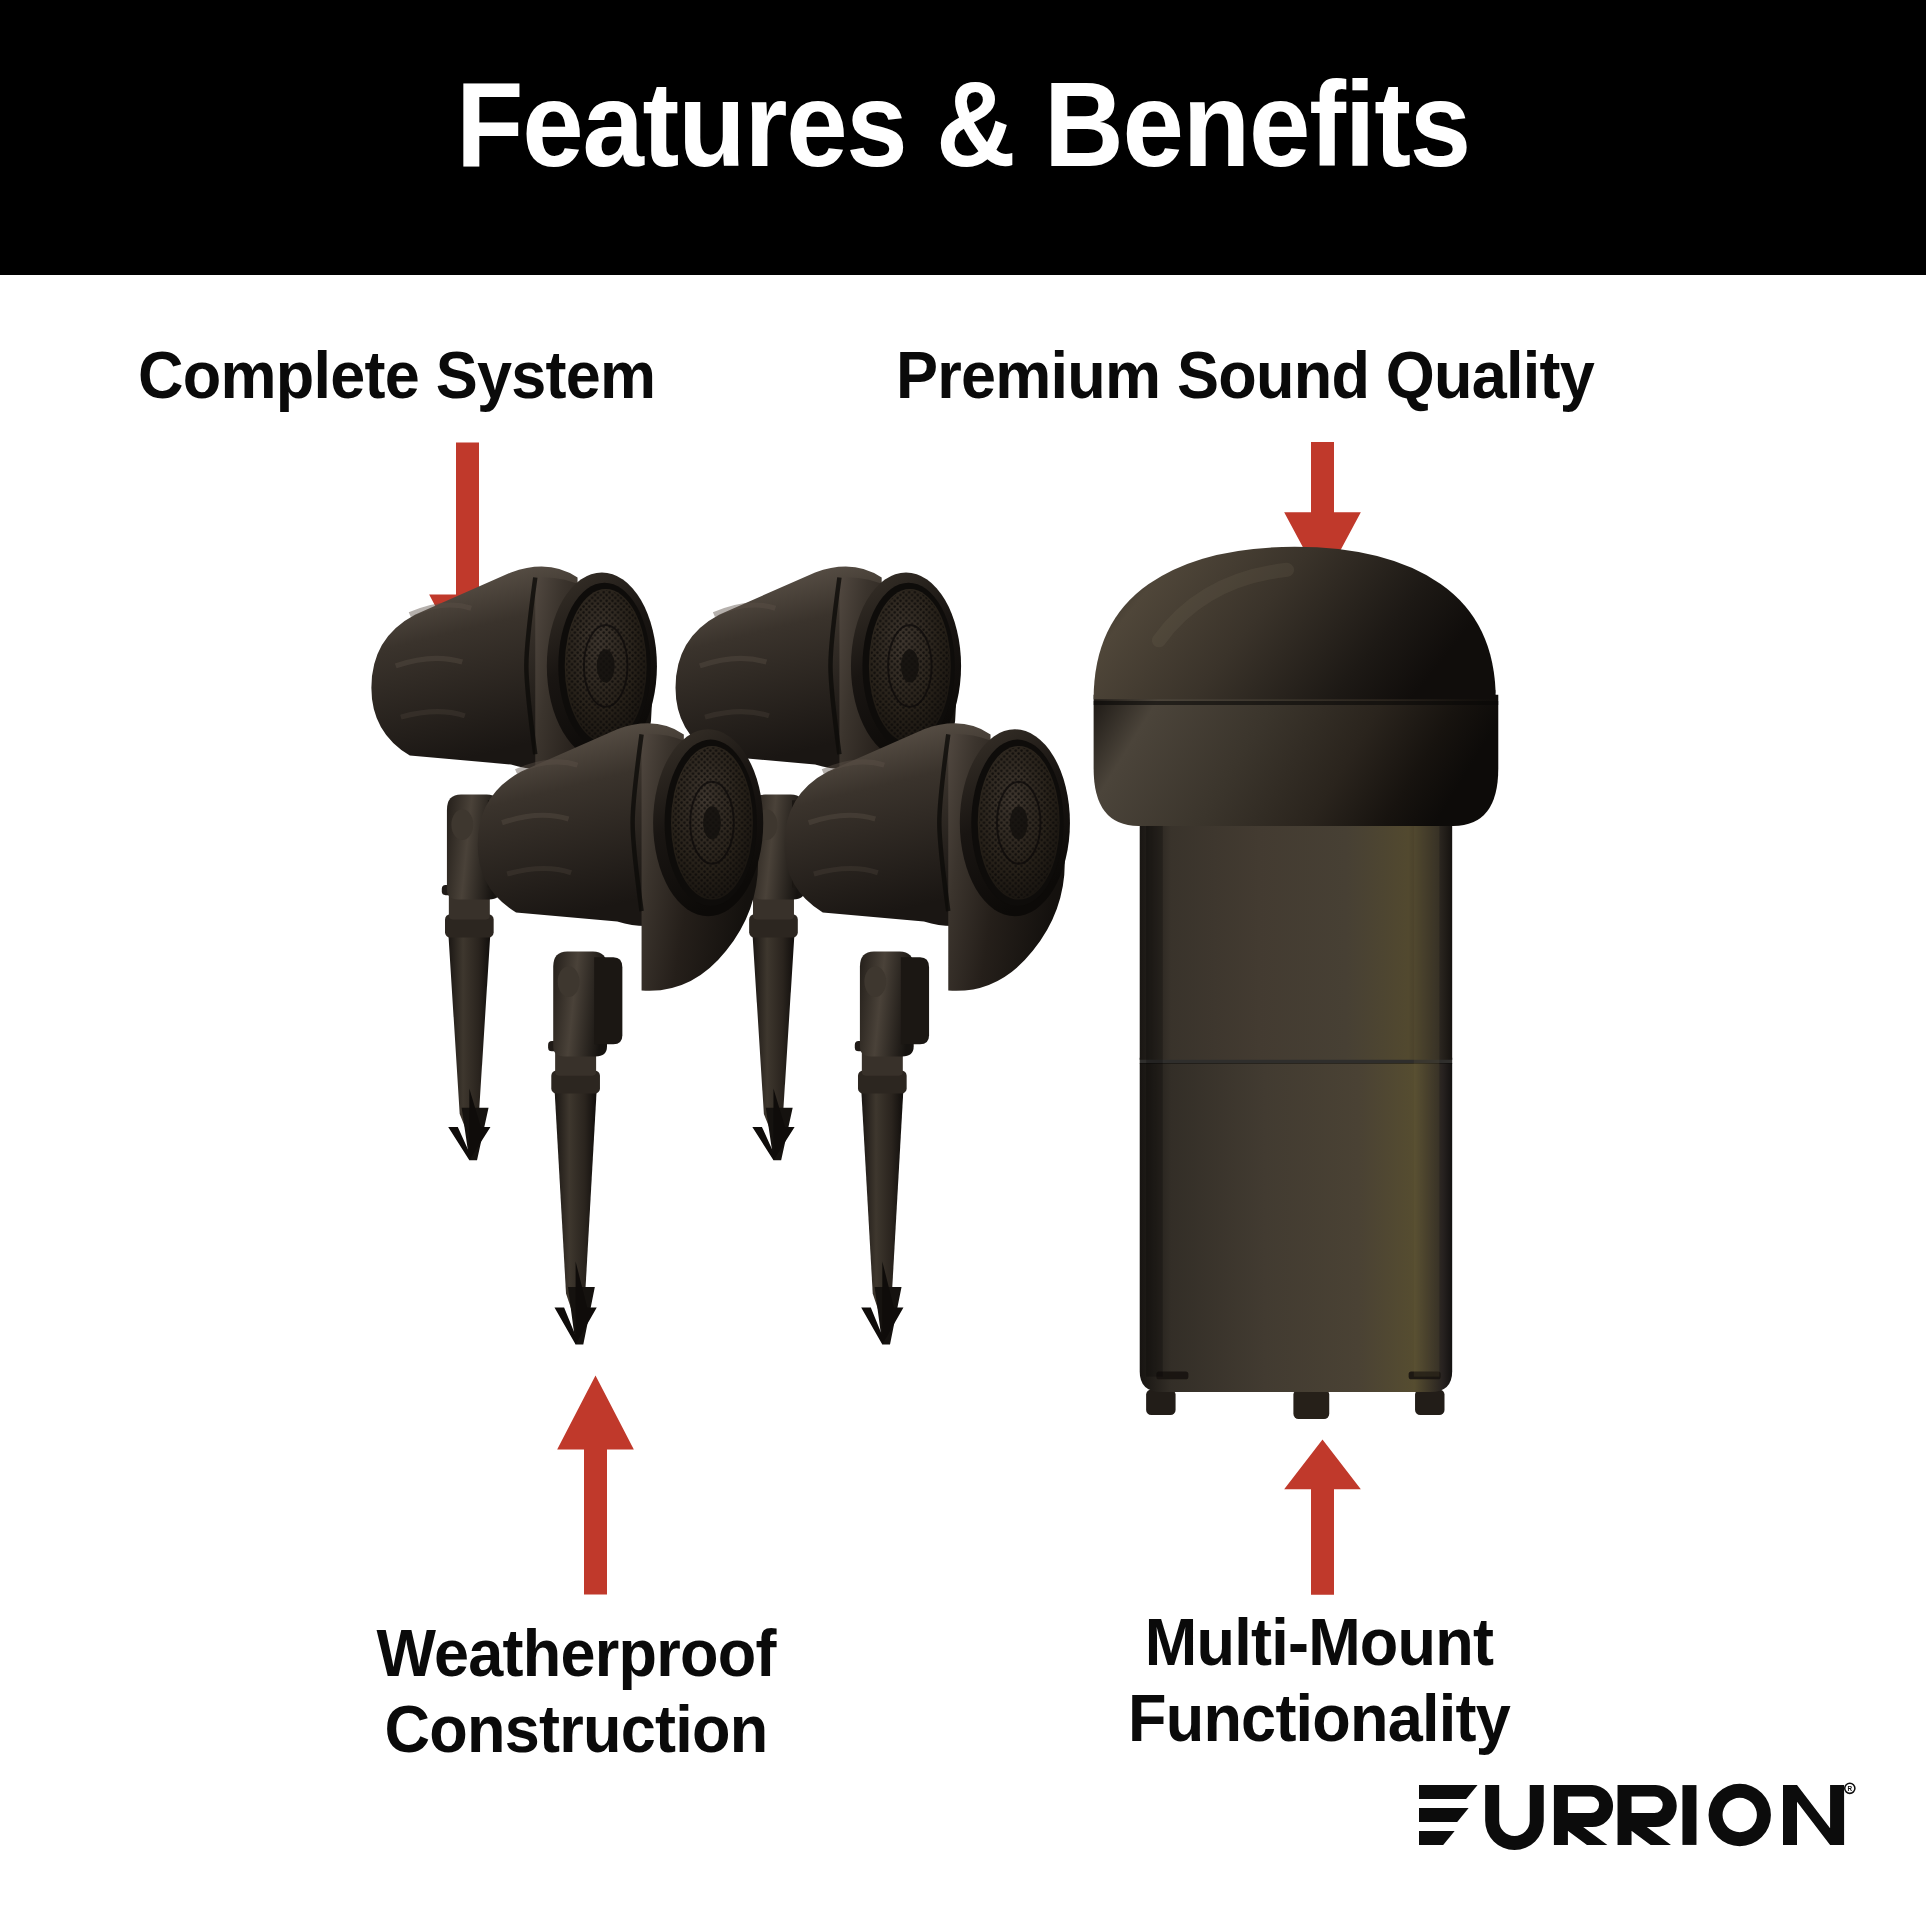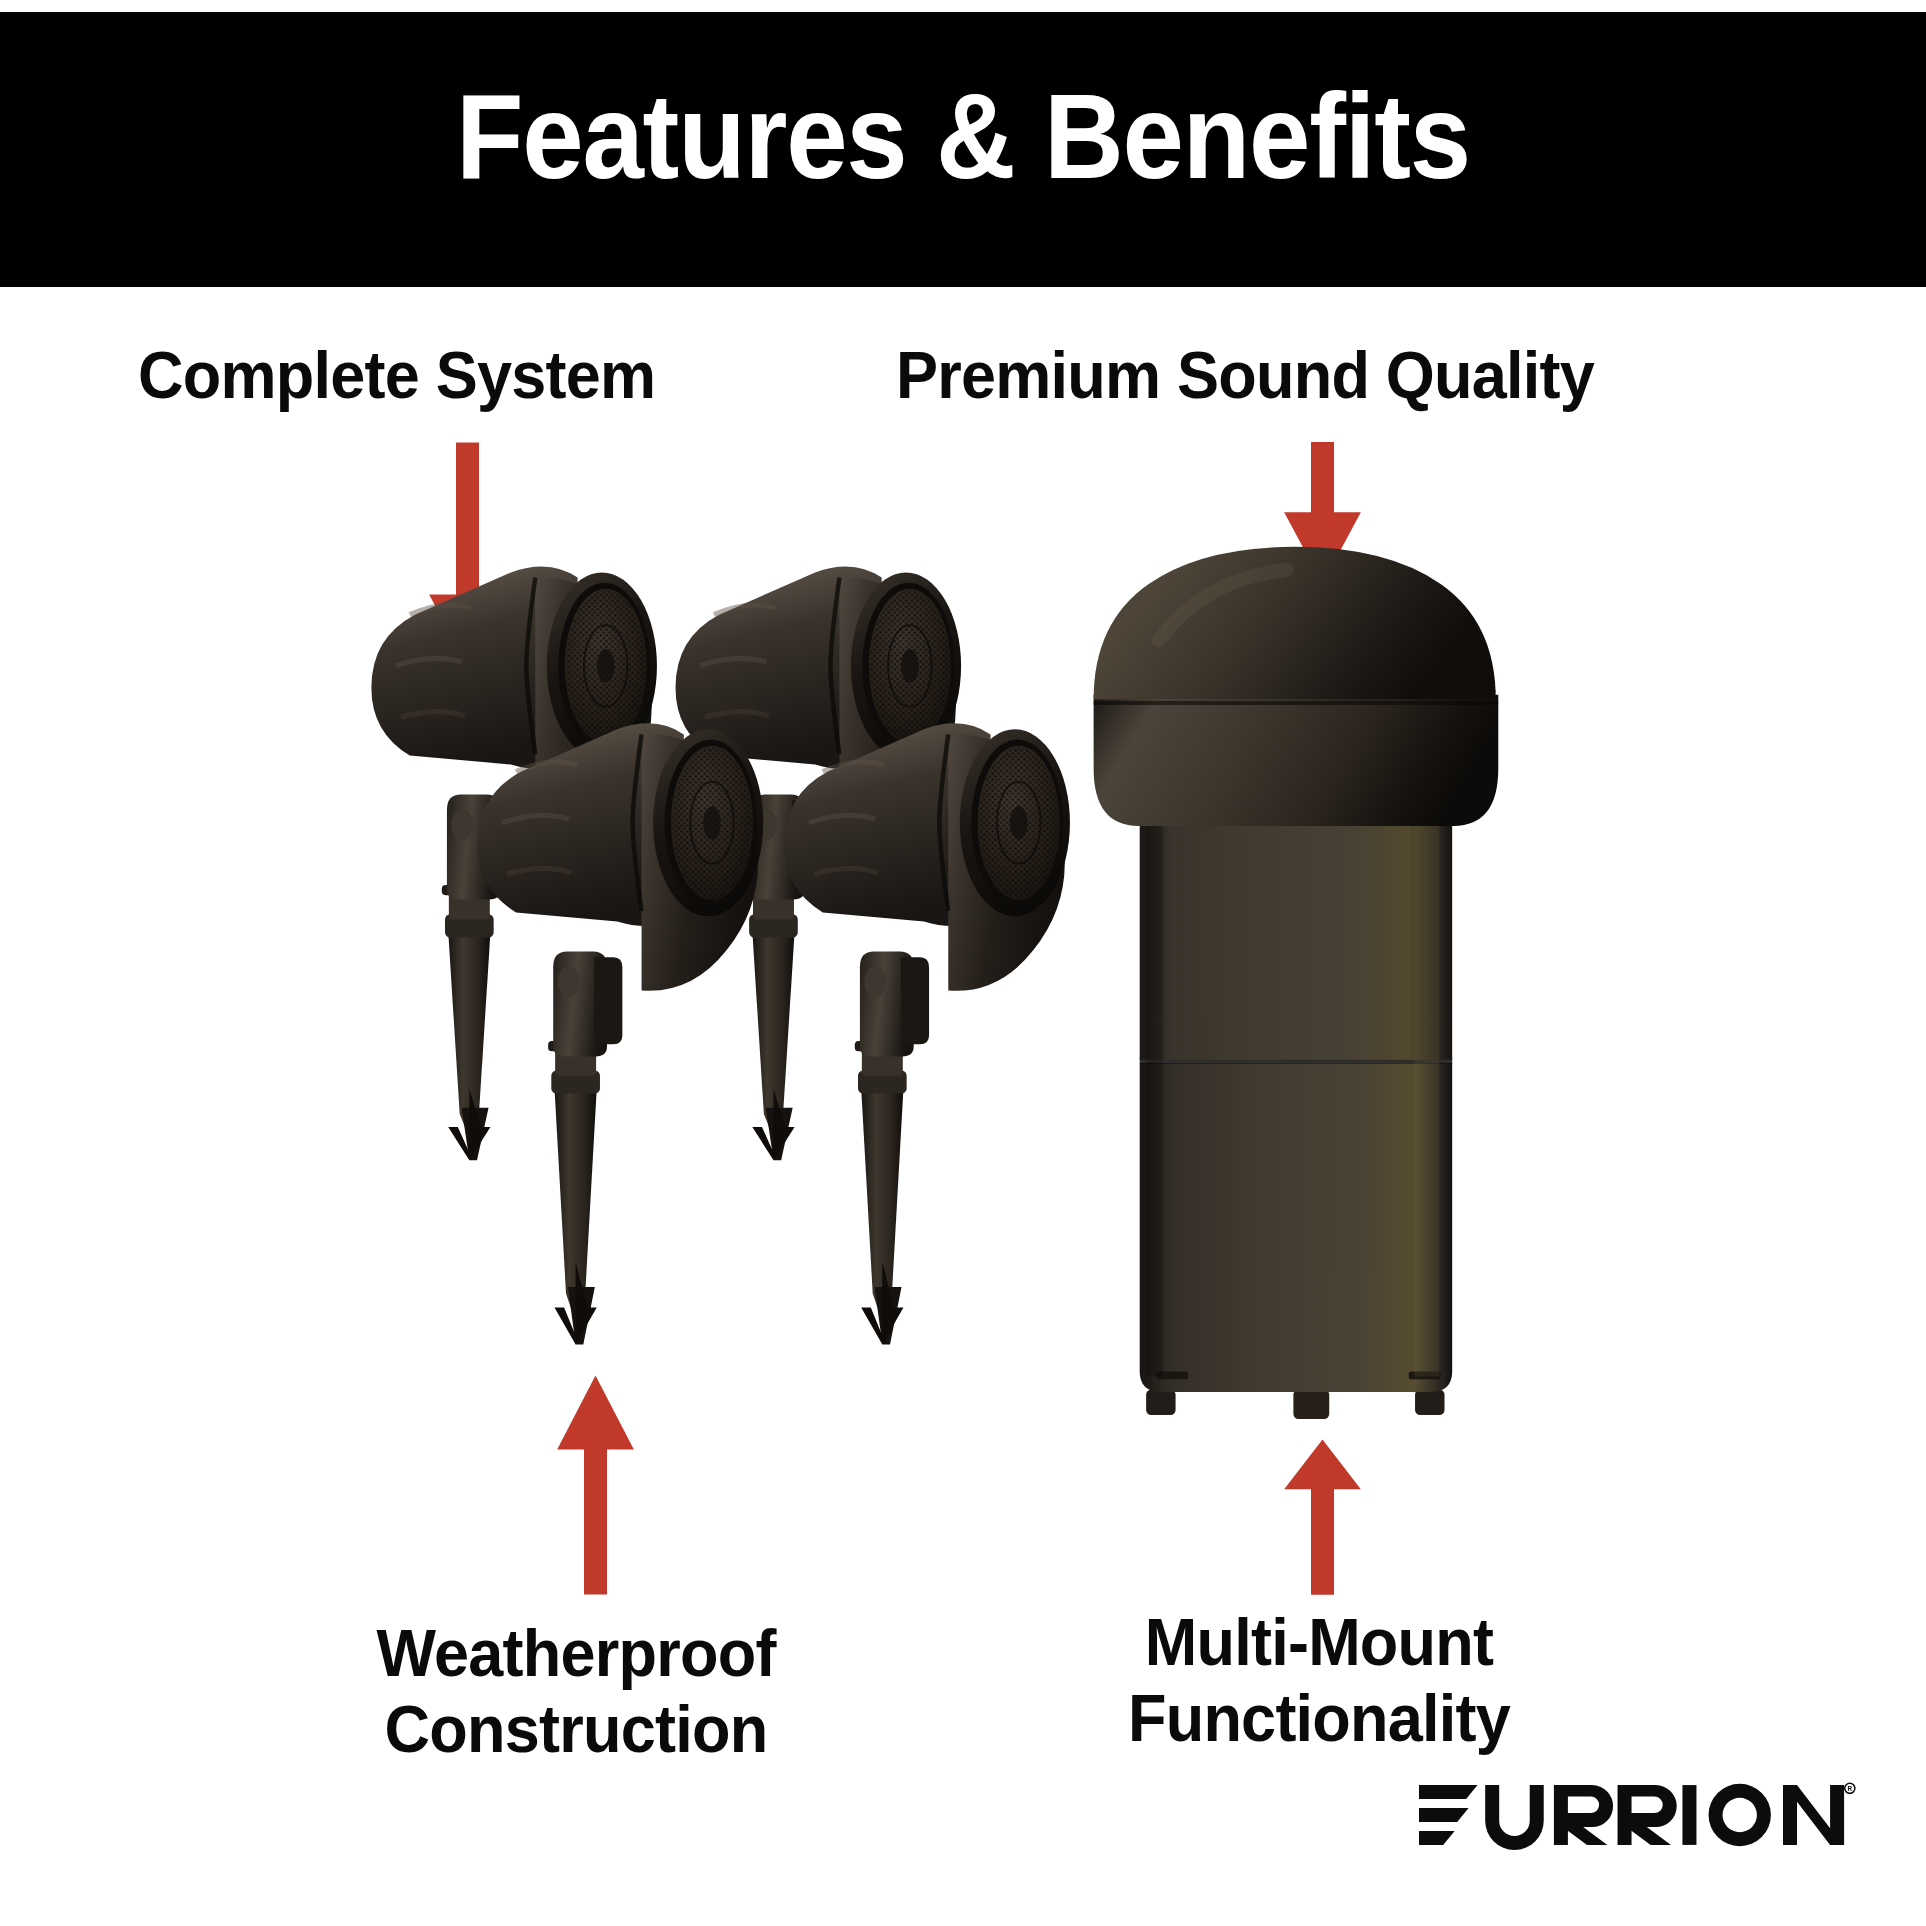--- a/index.html
+++ b/index.html
@@ -15,21 +15,21 @@
     width: 1926px;
     height: 1926px;
     background: #ffffff;
     overflow: hidden;
   }
 
   
   .header-band {
     position: absolute;
     left: 0;
-    top: 12px;
+    top: 0;
     width: 1926px;
     height: 275px;
     background: #000000;
   }
   .header-title {
     position: absolute;
     left: 0;
     top: 61px;
     width: 1926px;
     text-align: center;

